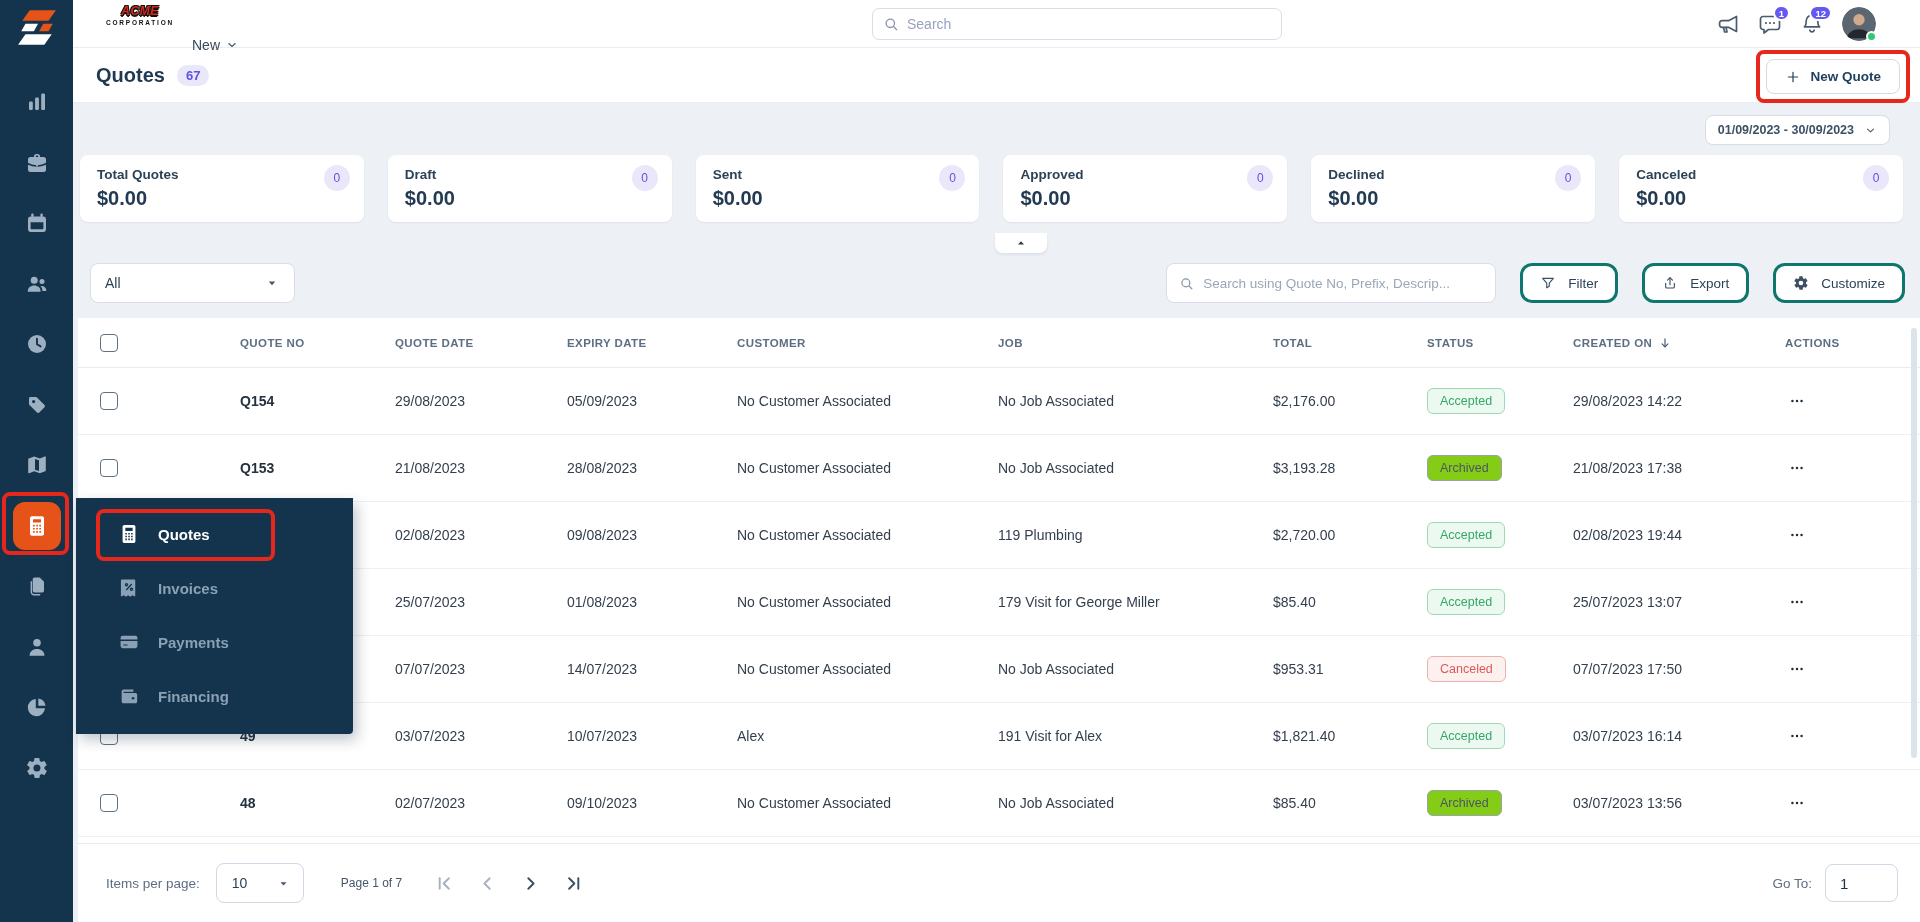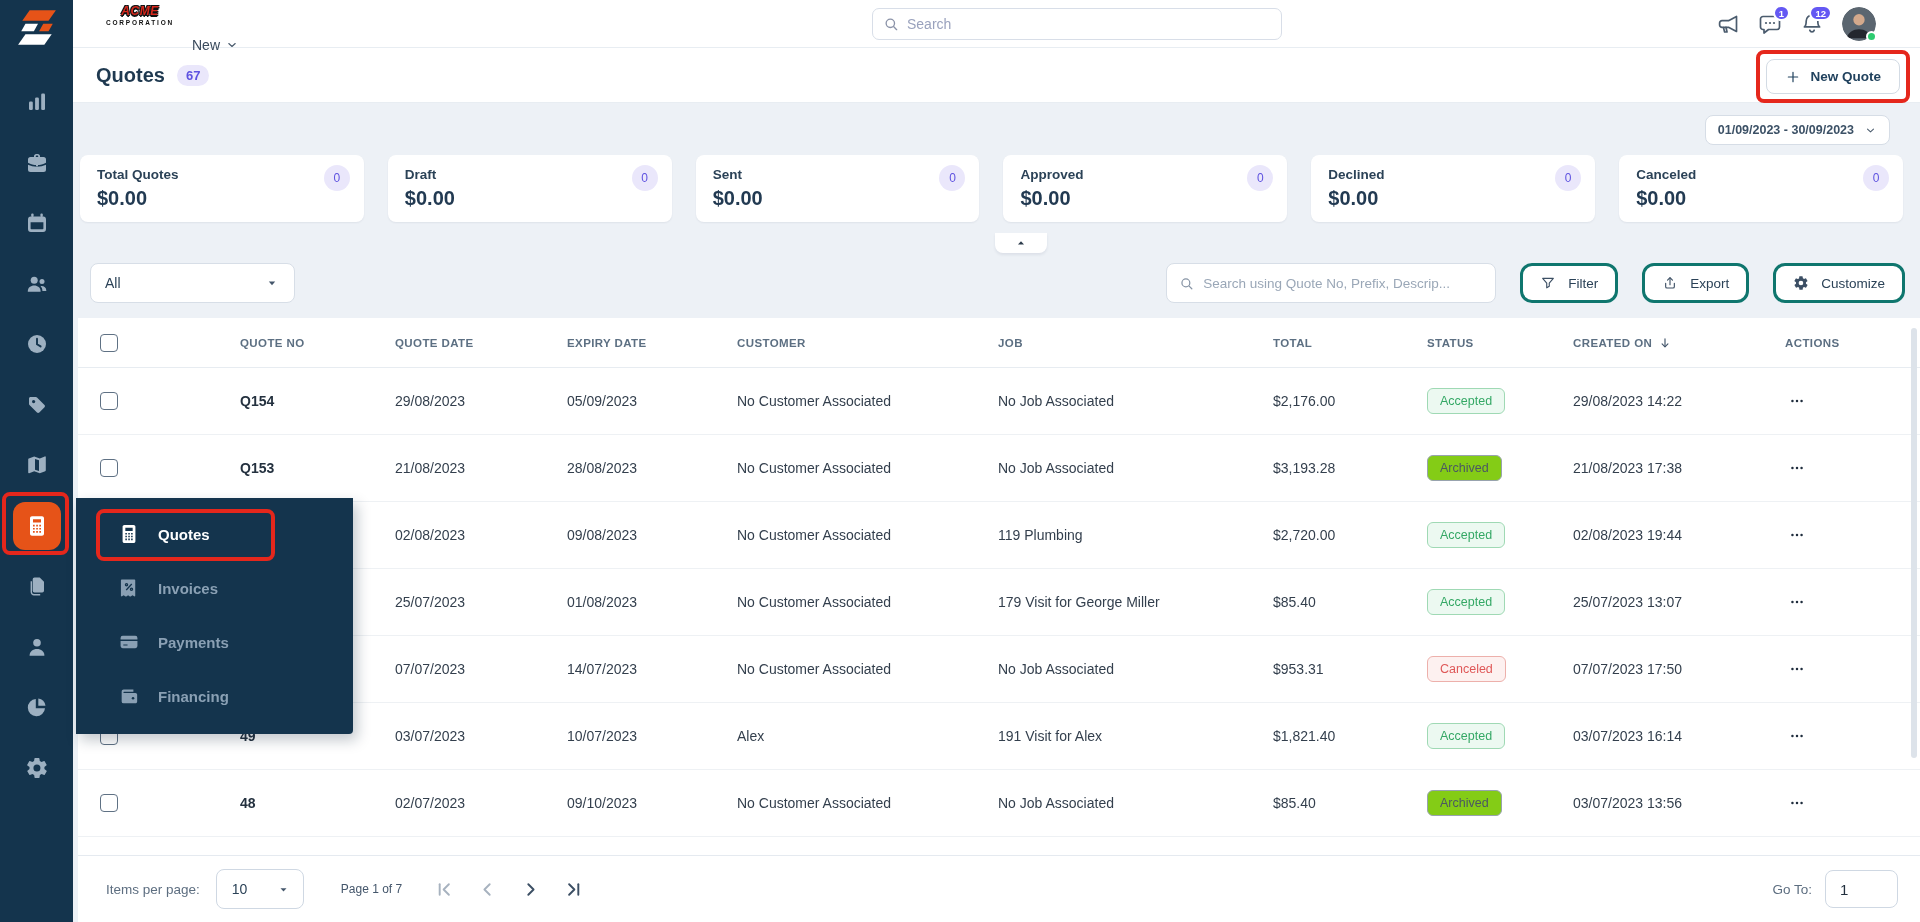--- a/index.html
+++ b/index.html
@@ -92,21 +92,21 @@
   .c-qno { font-weight:600; color:#24313f; }
   .status-pill { display:inline-block; padding:5px 12px; border-radius:6px; font-size:12.5px; font-weight:500; border:1px solid transparent; }
   .status-pill.accepted { color:var(--green,#34a865); background:#ecf9f1; border-color:#9fd9b4; }
   .status-pill.archived { color:#4b5763; background:#84cc16; border-color:#98a3ae; }
   .status-pill.canceled { color:#df5858; background:#fdf1f0; border-color:#edb0ab; }
   .dots { width:20px; height:20px; display:block; color:#1f2d3d; margin-left:2px; cursor:pointer; }
   .dots svg { width:100%; height:100%; display:block; }
   .scroll-thumb { position:absolute; right:3px; top:10px; width:6px; height:430px; border-radius:3px; background:#dde3ea; }
 
   
-  .pagination { position:absolute; left:0; right:0; bottom:0; height:67px; background:#fff; border-top:1px solid #e5eaf0; display:flex; align-items:center; padding-left:28px; }
+  .pagination { position:absolute; left:0; right:0; bottom:0; height:79px; background:#fff; border-top:1px solid #e5eaf0; display:flex; align-items:center; padding-left:28px; }
   .pg-label { font-size:13.5px; color:#5d6e80; }
   .pg-select { margin-left:16px; width:88px; height:40px; background:#fff; border:1px solid #cfd8e3; border-radius:8px; display:flex; align-items:center; padding:0 12px 0 15px; font-size:14px; color:#2b4257; cursor:pointer; }
   .pg-select .caret { margin-left:auto; width:15px; height:15px; color:#44566b; }
   .pg-select .caret svg { width:100%; height:100%; display:block; }
   .pg-info { margin-left:37px; font-size:12px; color:#44566b; }
   .pg-nav { margin-left:32px; display:flex; align-items:center; gap:22px; }
   .pg-btn { width:21px; height:21px; background:none; border:none; padding:0; cursor:pointer; }
   .pg-btn svg { width:100%; height:100%; display:block; }
   .pg-btn.disabled { color:#a7b2bf; }
   .pg-btn.enabled { color:#3c4f64; }

